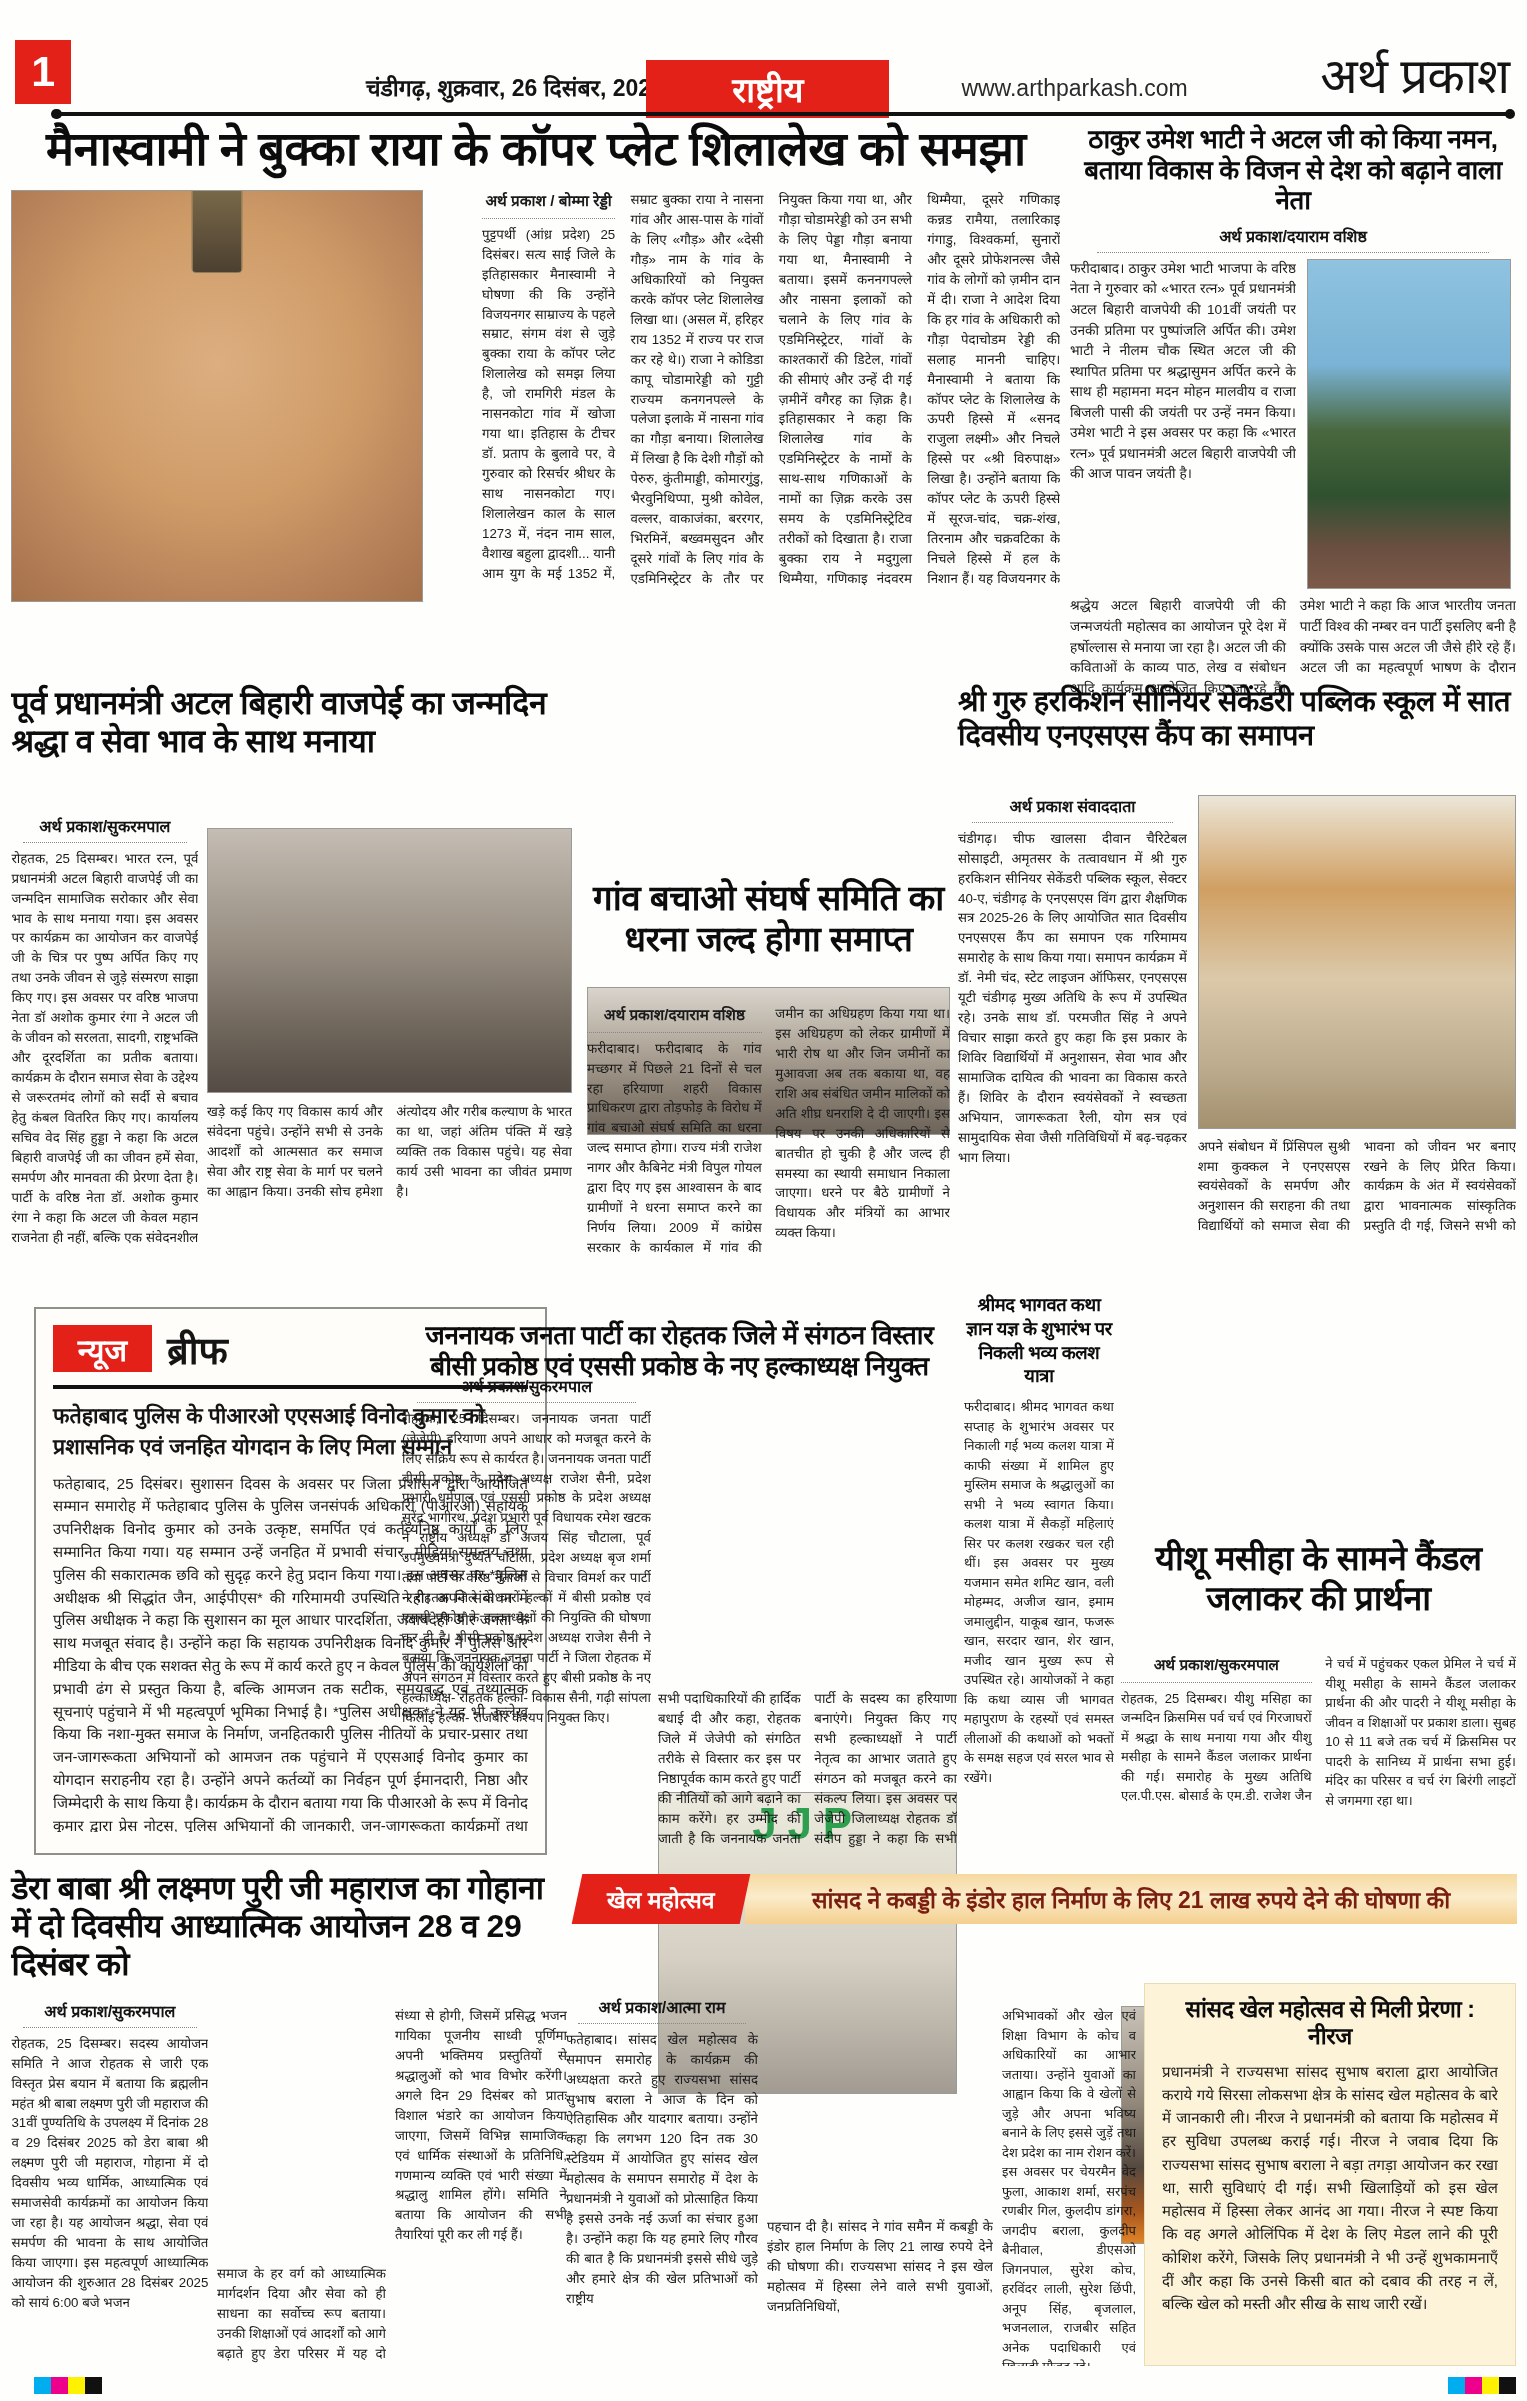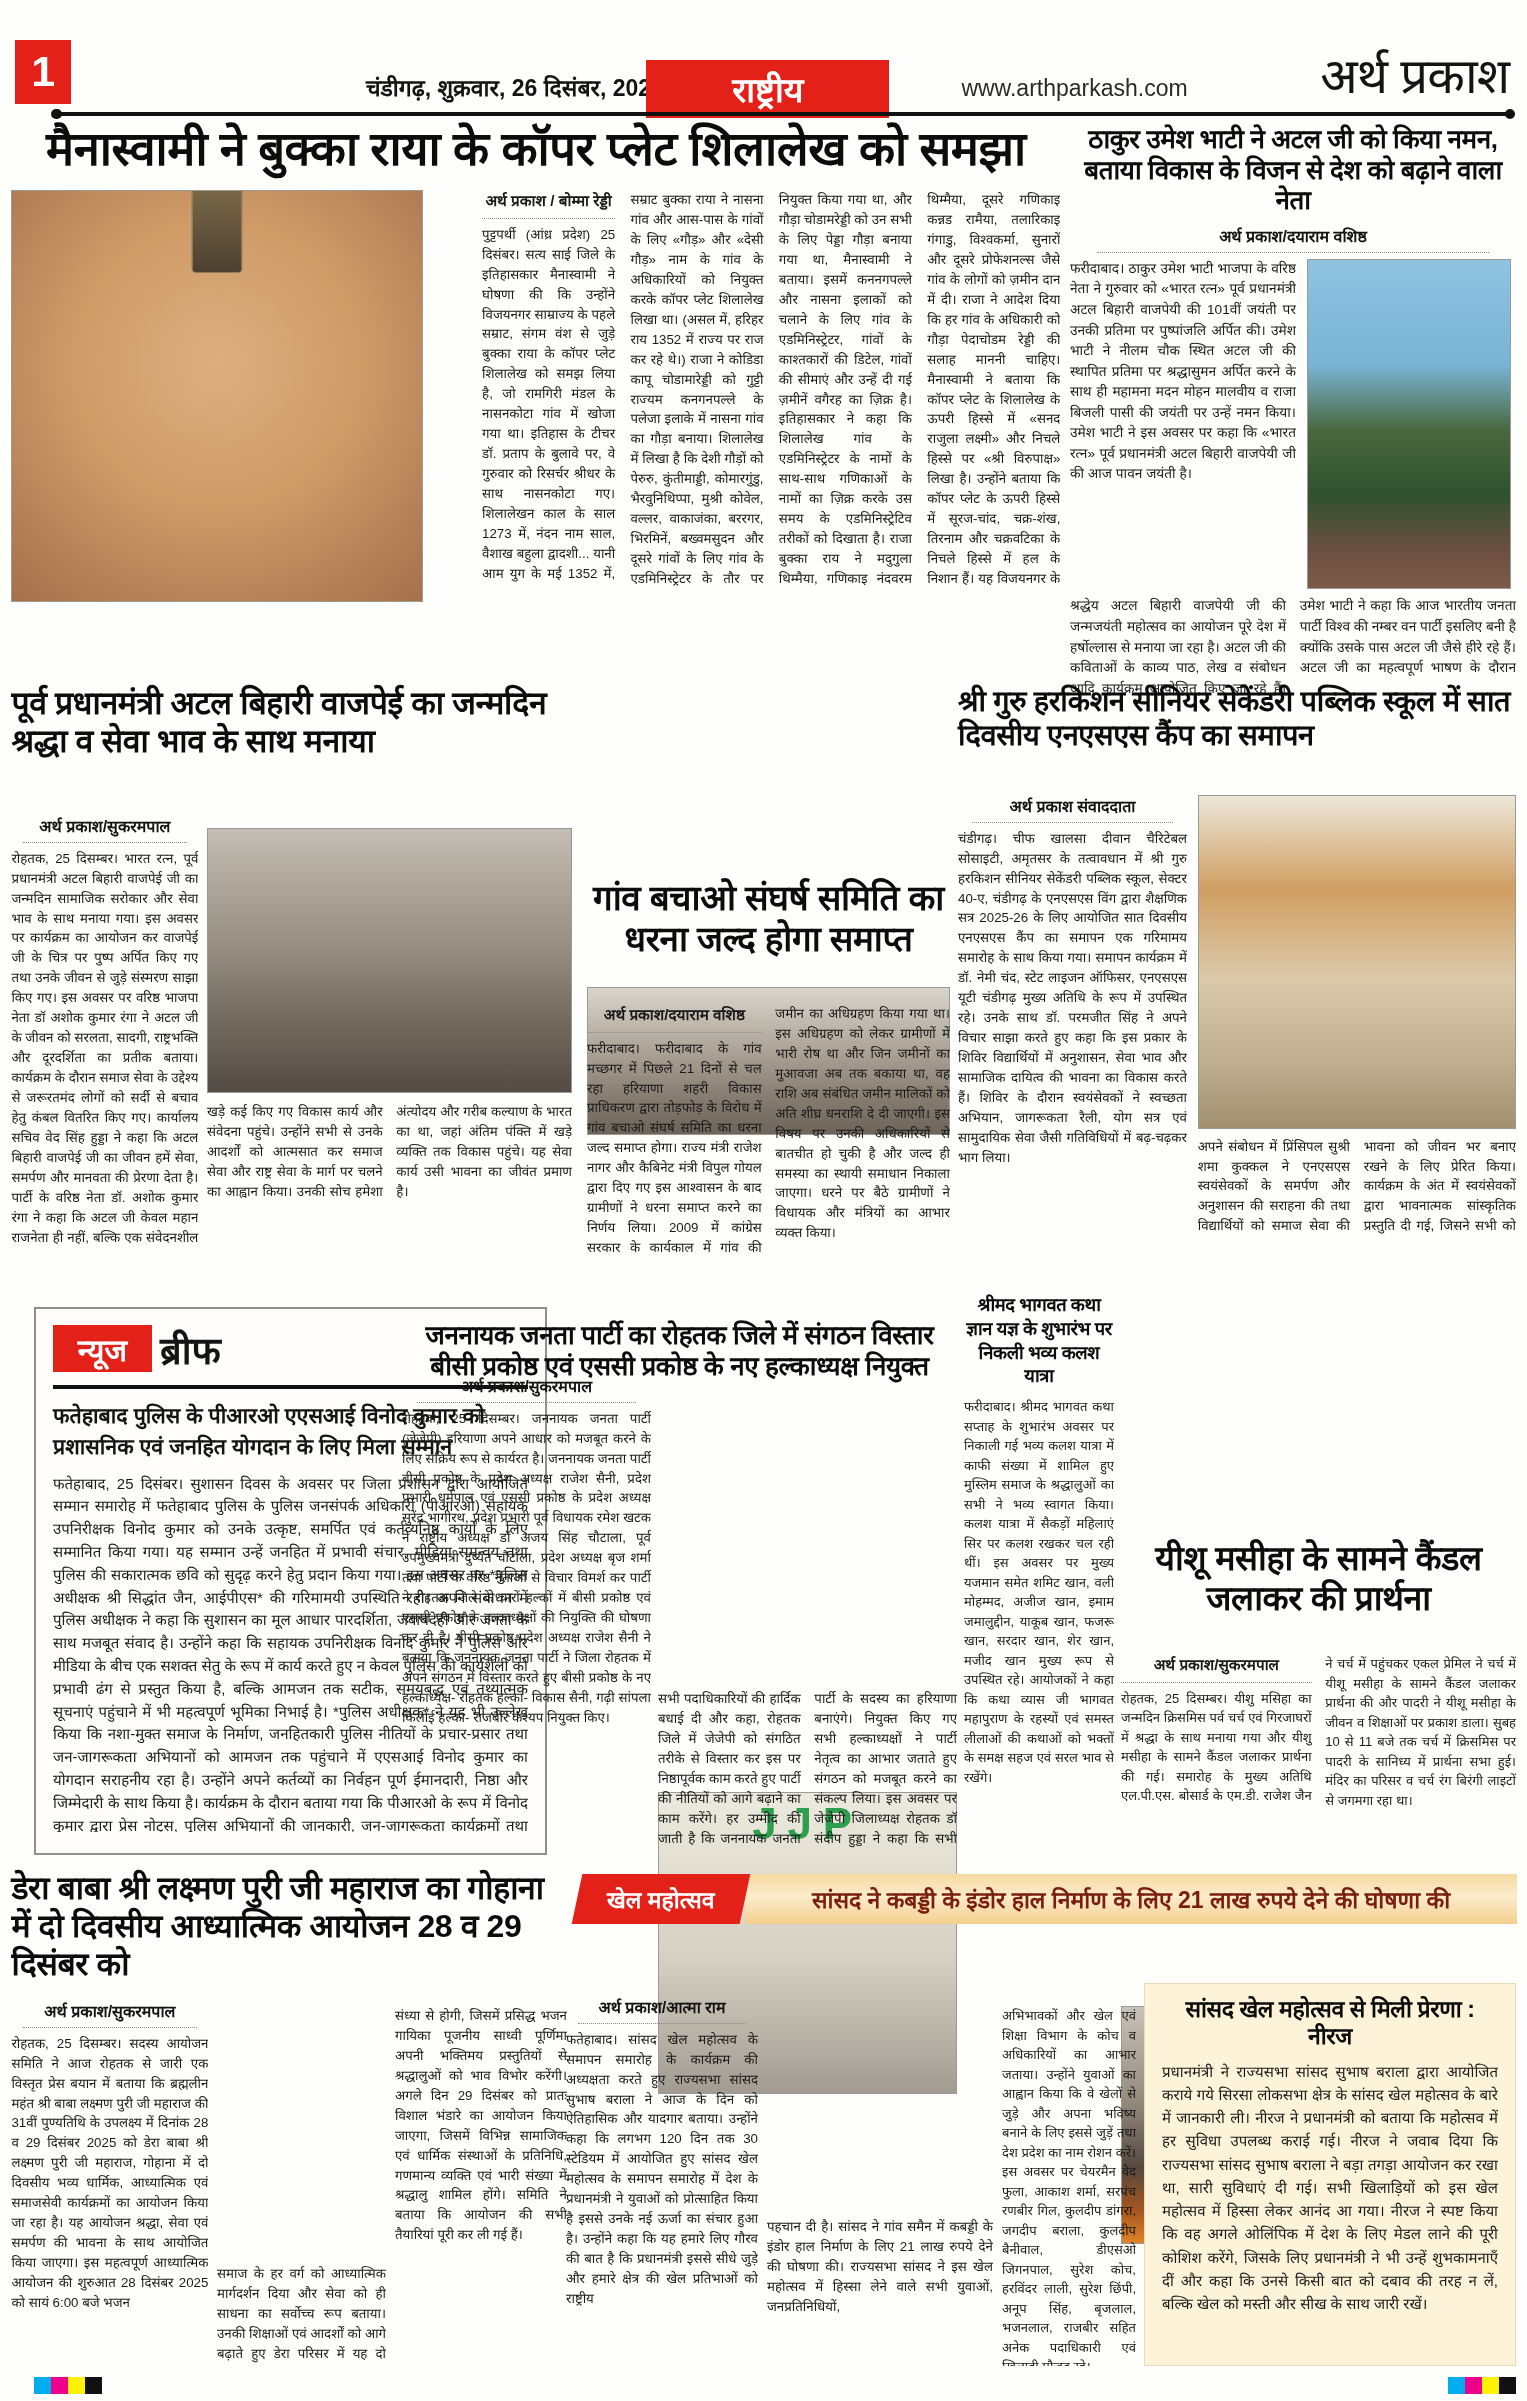--- a/index.html
+++ b/index.html
@@ -104,21 +104,21 @@
         <div class="body" style="font-size:13.3px;height:427px;">चंडीगढ़। चीफ खालसा दीवान चैरिटेबल सोसाइटी, अमृतसर के तत्वावधान में श्री गुरु हरकिशन सीनियर सेकेंडरी पब्लिक स्कूल, सेक्टर 40-ए, चंडीगढ़ के एनएसएस विंग द्वारा शैक्षणिक सत्र 2025-26 के लिए आयोजित सात दिवसीय एनएसएस कैंप का समापन एक गरिमामय समारोह के साथ किया गया। समापन कार्यक्रम में डॉ. नेमी चंद, स्टेट लाइजन ऑफिसर, एनएसएस यूटी चंडीगढ़ मुख्य अतिथि के रूप में उपस्थित रहे। उनके साथ डॉ. परमजीत सिंह ने अपने विचार साझा करते हुए कहा कि इस प्रकार के शिविर विद्यार्थियों में अनुशासन, सेवा भाव और सामाजिक दायित्व की भावना का विकास करते हैं। शिविर के दौरान स्वयंसेवकों ने स्वच्छता अभियान, जागरूकता रैली, योग सत्र एवं सामुदायिक सेवा जैसी गतिविधियों में बढ़-चढ़कर भाग लिया।</div>
       </div>
       <div style="flex:1;">
         <div class="photo ph-hall" style="width:100%;height:334px;"></div>
         <div class="body cols2" style="font-size:13.3px;height:114px;margin-top:7.6px;">अपने संबोधन में प्रिंसिपल सुश्री शमा कुक्कल ने एनएसएस स्वयंसेवकों के समर्पण और अनुशासन की सराहना की तथा विद्यार्थियों को समाज सेवा की भावना को जीवन भर बनाए रखने के लिए प्रेरित किया। कार्यक्रम के अंत में स्वयंसेवकों द्वारा भावनात्मक सांस्कृतिक प्रस्तुति दी गई, जिसने सभी को मंत्रमुग्ध कर दिया। यह सात दिवसीय कैंप के सफल समापन का साक्षी बना, जिसमें स्वयंसेवकों ने सेवा, अनुशासन और सामाजिक मूल्यों के प्रति अपनी प्रतिबद्धता दोहराई।</div>
       </div>
     </div>
   </div>
 
   <div class="abs brief-box" style="left:34px;top:1307px;width:513px;height:548px;">
-    <div style="display:flex;align-items:center;gap:8px;">
+    <div style="display:flex;align-items:center;gap:15px;">
       <div class="redbox" style="width:99px;height:47px;font-size:30.5px;">
         <span>न्यूज</span>
       </div>
       <div style="font-size:38px;font-weight:bold;">ब्रीफ</div>
     </div>
     <div class="brief-rule"></div>
     <div style="font-size:21.4px;font-weight:bold;line-height:1.45;">फतेहाबाद पुलिस के पीआरओ एएसआई विनोद कुमार को प्रशासनिक एवं जनहित योगदान के लिए मिला सम्मान</div>
     <div class="body" style="font-size:15px;line-height:1.52;height:359px;margin-top:9.2px;">फतेहाबाद, 25 दिसंबर। सुशासन दिवस के अवसर पर जिला प्रशासन द्वारा आयोजित सम्मान समारोह में फतेहाबाद पुलिस के पुलिस जनसंपर्क अधिकारी (पीआरओ) सहायक उपनिरीक्षक विनोद कुमार को उनके उत्कृष्ट, समर्पित एवं कर्तव्यनिष्ठ कार्यों के लिए सम्मानित किया गया। यह सम्मान उन्हें जनहित में प्रभावी संचार, मीडिया समन्वय तथा पुलिस की सकारात्मक छवि को सुदृढ़ करने हेतु प्रदान किया गया। इस अवसर पर *पुलिस अधीक्षक श्री सिद्धांत जैन, आईपीएस* की गरिमामयी उपस्थिति रही। अपने संबोधन में पुलिस अधीक्षक ने कहा कि सुशासन का मूल आधार पारदर्शिता, जवाबदेही और जनता के साथ मजबूत संवाद है। उन्होंने कहा कि सहायक उपनिरीक्षक विनोद कुमार ने पुलिस और मीडिया के बीच एक सशक्त सेतु के रूप में कार्य करते हुए न केवल पुलिस की कार्यशैली को प्रभावी ढंग से प्रस्तुत किया है, बल्कि आमजन तक सटीक, समयबद्ध एवं तथ्यात्मक सूचनाएं पहुंचाने में भी महत्वपूर्ण भूमिका निभाई है। *पुलिस अधीक्षक* ने यह भी उल्लेख किया कि नशा-मुक्त समाज के निर्माण, जनहितकारी पुलिस नीतियों के प्रचार-प्रसार तथा जन-जागरूकता अभियानों को आमजन तक पहुंचाने में एएसआई विनोद कुमार का योगदान सराहनीय रहा है। उन्होंने अपने कर्तव्यों का निर्वहन पूर्ण ईमानदारी, निष्ठा और जिम्मेदारी के साथ किया है। कार्यक्रम के दौरान बताया गया कि पीआरओ के रूप में विनोद कुमार द्वारा प्रेस नोट्स, पुलिस अभियानों की जानकारी, जन-जागरूकता कार्यक्रमों तथा सकारात्मक पुलिस गतिविधियों को प्रभावशाली ढंग से प्रस्तुत किया गया, जिससे जनता में पुलिस के प्रति विश्वास एवं सहयोग में उल्लेखनीय वृद्धि हुई है। सम्मान प्राप्त करने पर सहायक उपनिरीक्षक विनोद कुमार ने इसे पुलिस अधीक्षक श्री सिद्धांत जैन, आईपीएस, वरिष्ठ अधिकारियों एवं पूरी पुलिस टीम के मार्गदर्शन का परिणाम बताते हुए कहा कि वे भविष्य में भी पूरी निष्ठा, ईमानदारी और समर्पण के साथ अपने दायित्वों का निर्वहन करते रहेंगे।</div>
   </div>
 

